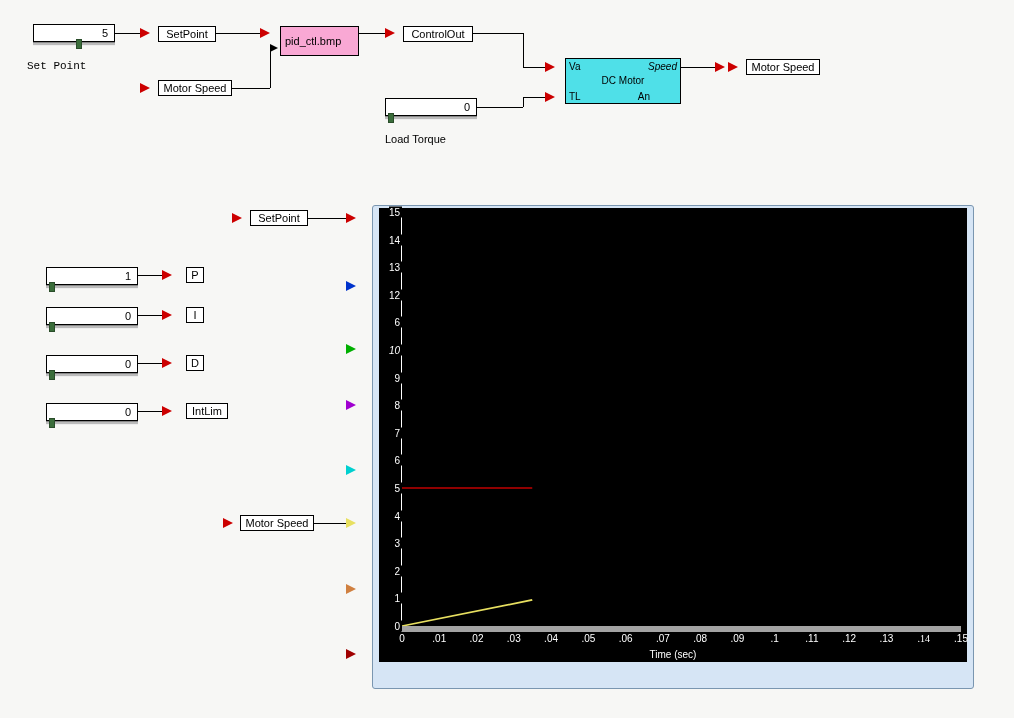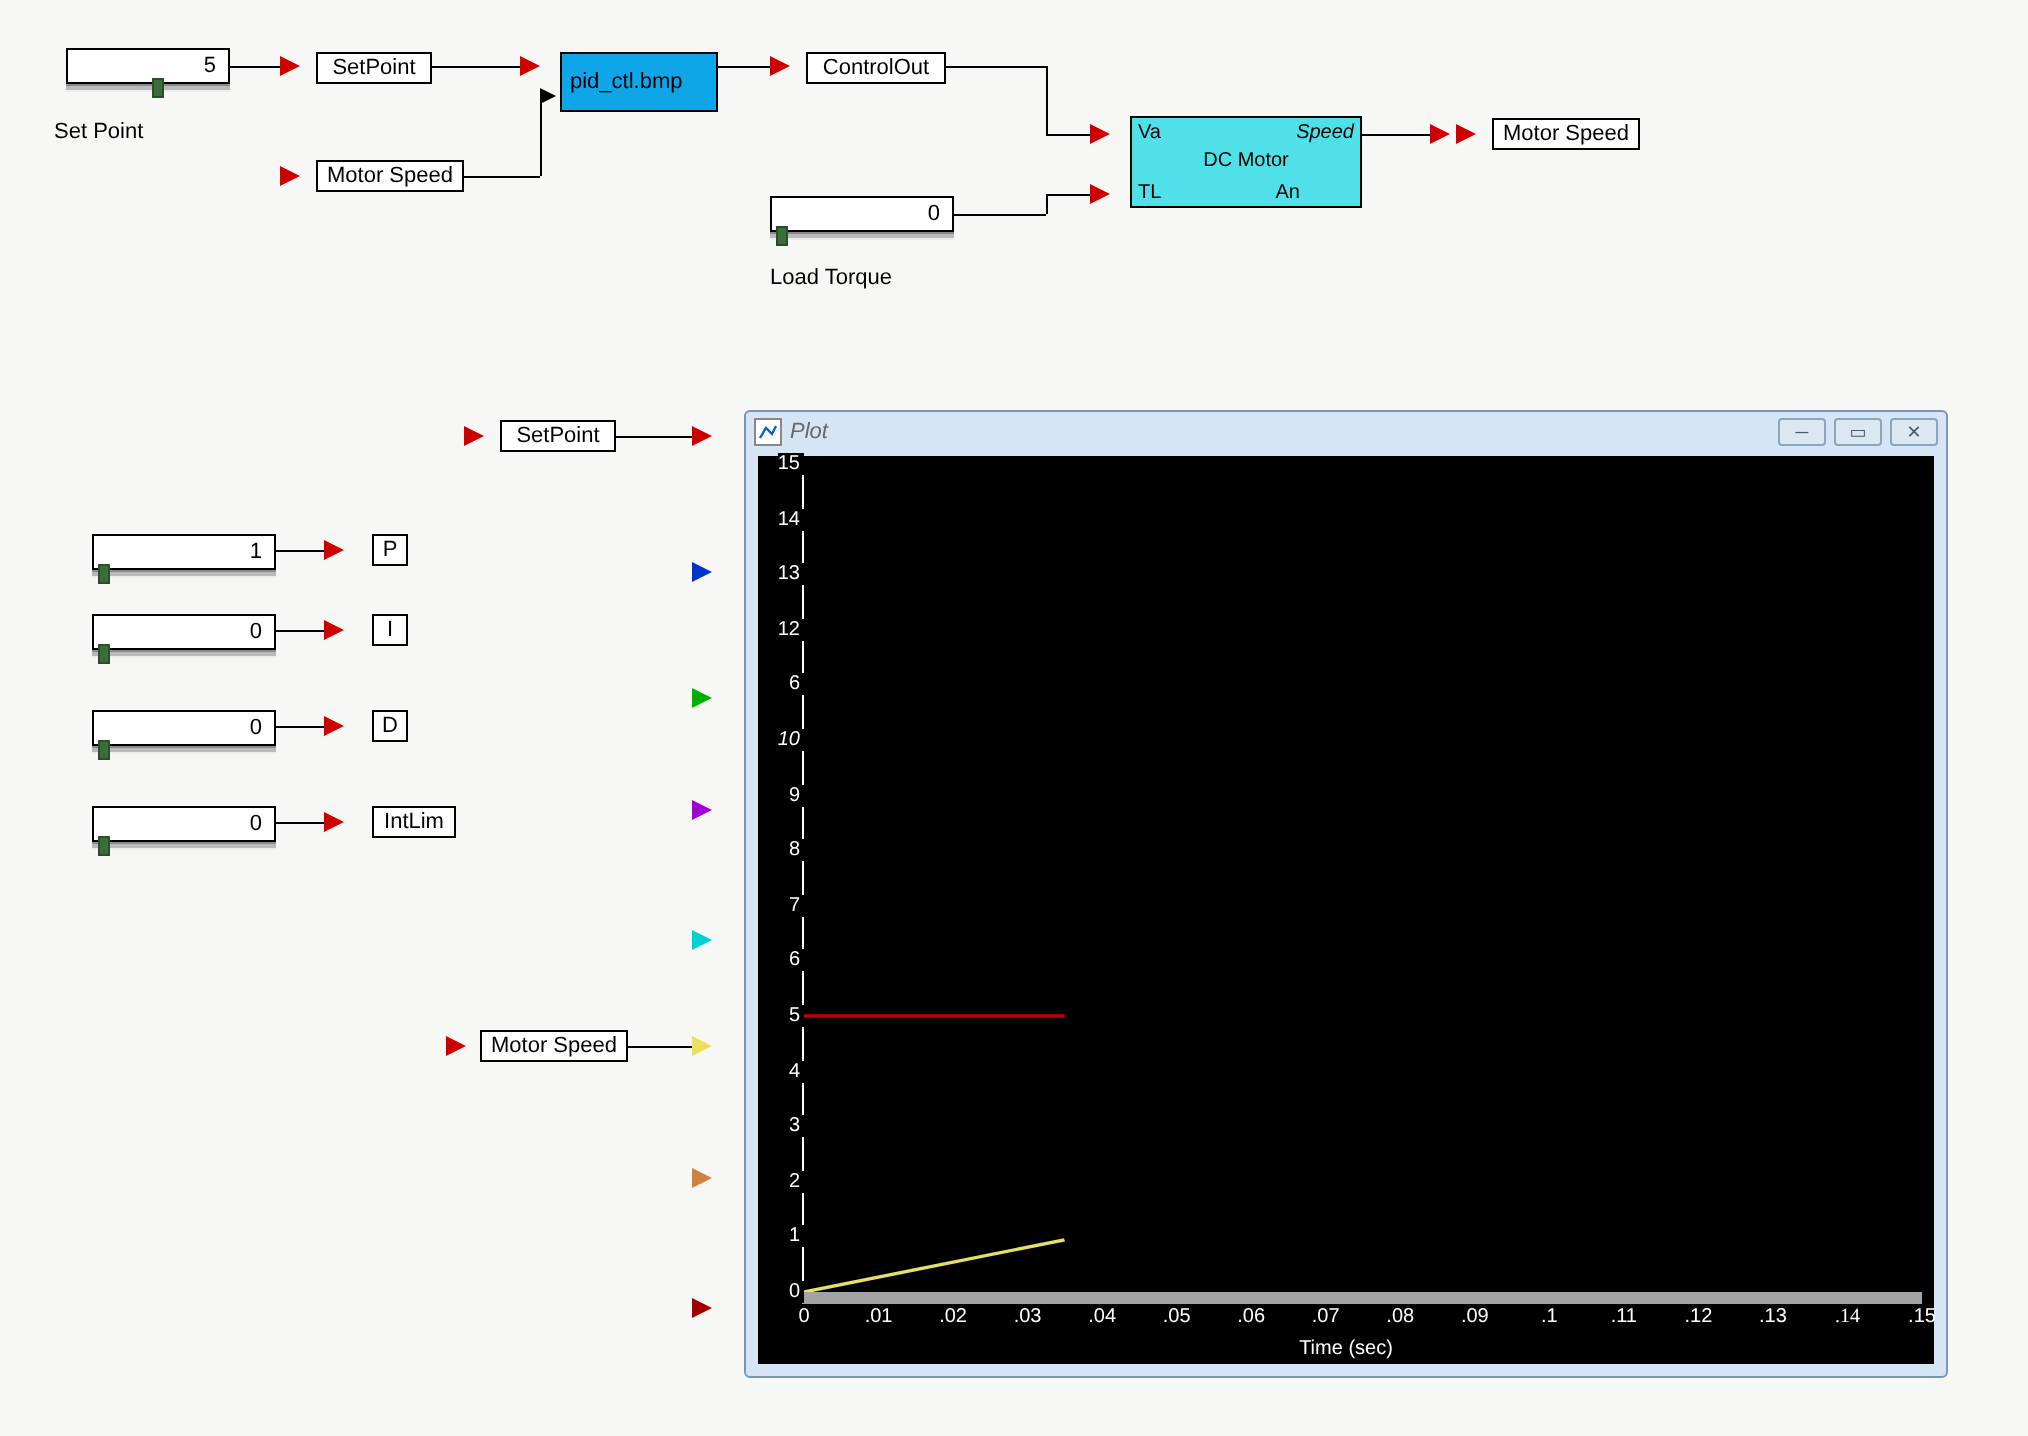--- a/index.html
+++ b/index.html
@@ -16,21 +16,21 @@
       border: 1px solid #000;
       background: #fff;
       padding: 1px 4px;
       font-size: 11px;
       text-align: center;
       display: flex;
       align-items: center;
       justify-content: center;
     }
     .block-cyan {
-      background: #0ea5e9;
+      background: #f9a8d4;
     }
     .value-box {
       position: absolute;
       border: 1px solid #000;
       background: #fff;
       text-align: right;
       padding: 2px 6px;
       font-size: 11px;
     }
     .slider-track {
@@ -203,21 +203,21 @@
       position: absolute;
       font-size: 10px;
     }
   </style>
 </head>
 <body>
 
 <div class="value-box" style="left:33px; top:24px; width:82px;">5</div>
 <div class="slider-track" style="left:33px; top:42px; width:82px;"></div>
 <div class="slider-handle" style="left:76px; top:39px;"></div>
-<div class="label" style="left:27px; top:60px;">Set Point</div>
+<div class="label" style="left:27px; top:60px;font-family:Liberation Mono, monospace;">Set Point</div>
 
 <div class="line-h" style="left:115px; top:33px; width:25px;"></div>
 <div class="arrow arrow-right-red" style="left:140px; top:28px;"></div>
 
 <div class="block" style="left:158px; top:26px; width:58px; height:16px;">SetPoint</div>
 <div class="line-h" style="left:216px; top:33px; width:44px;"></div>
 <div class="arrow arrow-right-red" style="left:260px; top:28px;"></div>
 
 <div class="block block-cyan" style="left:280px; top:26px; width:79px; height:30px; text-align:left; justify-content:flex-start;">pid_ctl.bmp</div>
 <div class="line-h" style="left:359px; top:33px; width:26px;"></div>
@@ -296,33 +296,20 @@
 <div class="arrow arrow-right-yellow" style="left:346px; top:518px;"></div>
 
 <div class="arrow arrow-right-blue" style="left:346px; top:281px;"></div>
 <div class="arrow arrow-right-green" style="left:346px; top:344px;"></div>
 <div class="arrow arrow-right-purple" style="left:346px; top:400px;"></div>
 <div class="arrow arrow-right-cyan" style="left:346px; top:465px;"></div>
 <div class="arrow arrow-right-orange" style="left:346px; top:584px;"></div>
 <div class="arrow arrow-right-darkred" style="left:346px; top:649px;"></div>
 
 <div class="plot-window" style="left:372px; top:205px; width:602px; height:484px;">
-  <div class="plot-titlebar">
-    <span class="plot-title-icon">
-      <svg width="10" height="10" viewBox="0 0 10 10">
-          <polyline points="1,8 4,3 7,6 9,2" stroke="#06c" fill="none" stroke-width="1.2"></polyline>
-        </svg>
-    </span>
-    <span class="plot-title-text">Plot</span>
-    <div class="win-btns">
-      <div class="win-btn">─</div>
-      <div class="win-btn">▭</div>
-      <div class="win-btn">✕</div>
-    </div>
-  </div>
   <div class="plot-area" style="height:454px;">
 
     <div style="position:absolute; left:0; top:0; width:22px; height:100%; background:#000;"></div>
 
     <div class="plot-inner" style="left:22px; top:4px; right:6px; bottom:30px;">
 
       <div id="yticks">
           <div class="yaxis-label" style="top: 0%;">15</div>
           <div class="yaxis-label" style="top: 6.66667%; text-align: center;">14</div>
           <div class="yaxis-label" style="top: 13.3333%;">13</div>

